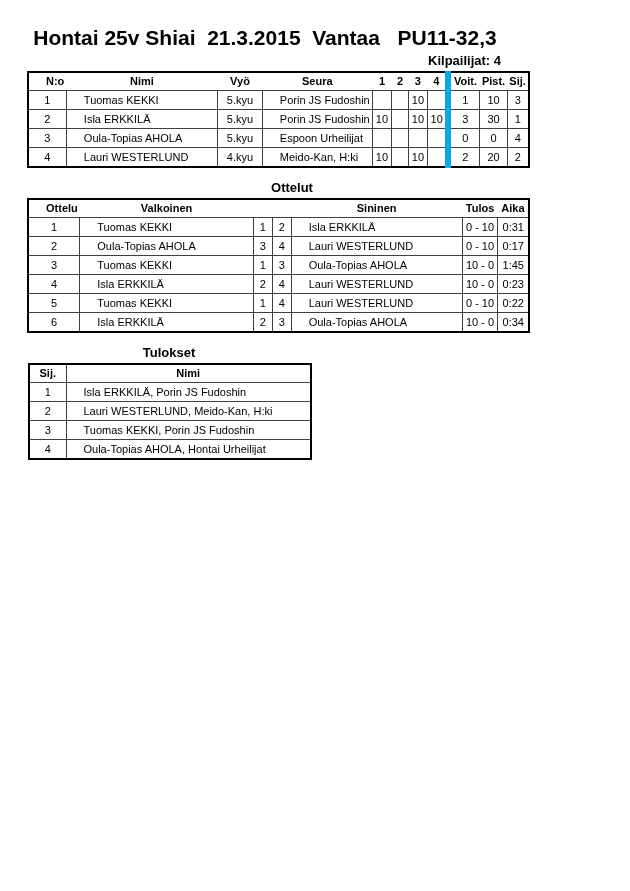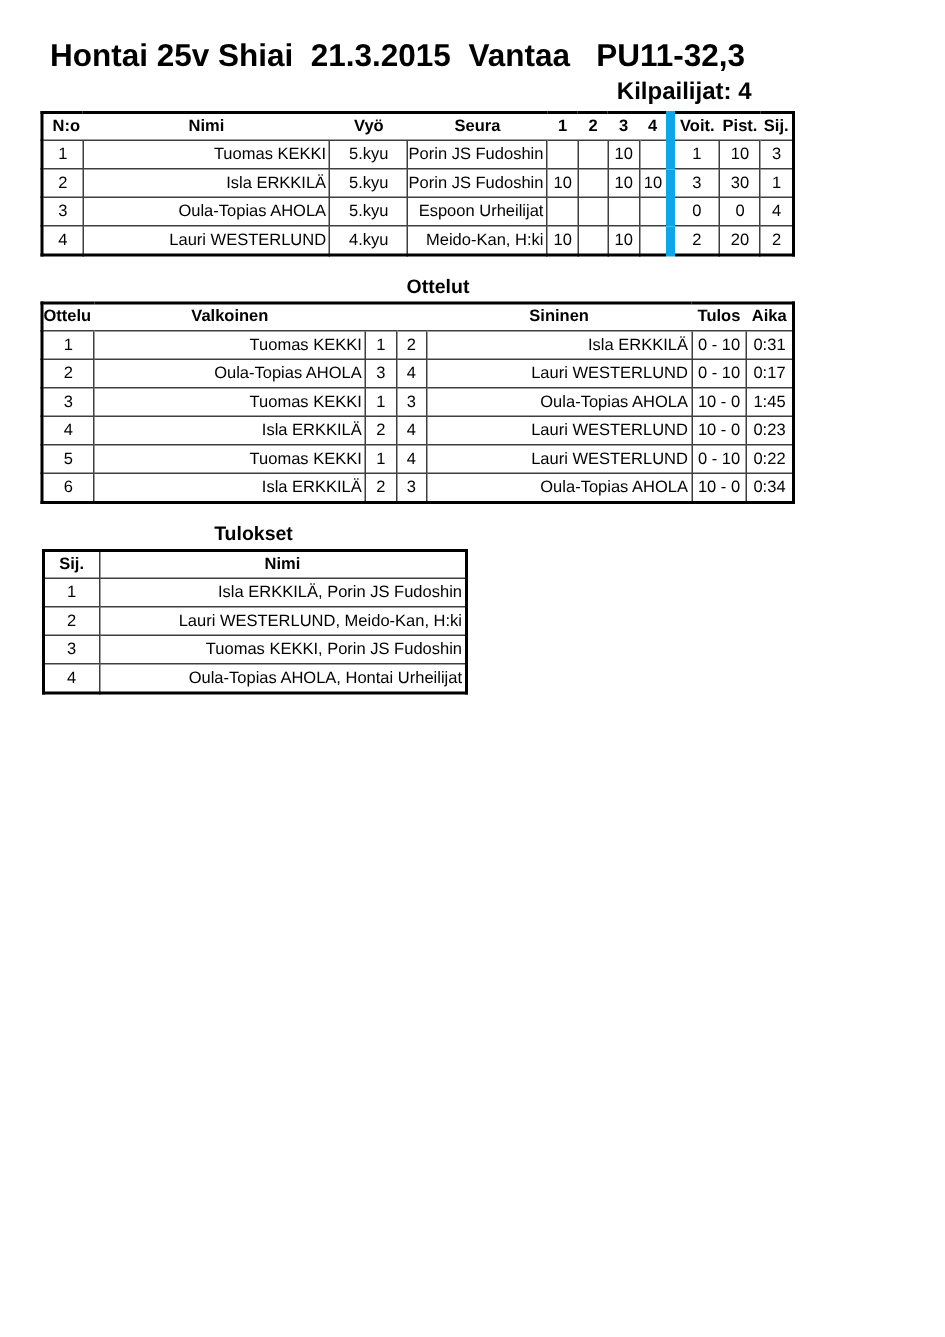--- a/index.html
+++ b/index.html
@@ -15,21 +15,21 @@
     margin:0;
     padding-top:26px;
     text-align:center;
     font-size:21px;
     font-weight:bold;
     white-space:pre;
   }
   .count{
     margin:3px 29px 0 0;
     text-align:right;
-    font-size:16px;
+    font-size:13px;
     font-weight:bold;
   }
   .sec{margin-left:27px;}
   .sec h2{
     margin:0;
     font-size:13px;
     font-weight:bold;
     text-align:center;
     white-space:pre;
   }
@@ -52,21 +52,21 @@
     height:18px;
     padding:0 2px;
     overflow:hidden;
     white-space:nowrap;
     line-height:1.1;
   }
   thead th{font-weight:bold;height:17px;}
   td{font-weight:normal;}
   .nv{border-left-style:none;border-right-style:none;}
   .thick{border-left:6px solid #0ea5e9;}
-  .al{text-align:right;padding-left:0;margin-left:28px;}
+  .al{text-align:left;padding-left:17px;margin-left:28px;}
   .ac{text-align:center;}
 </style>
 </head>
 <body>
 
 <div class="page">
 
   <h1 class="title">Hontai 25v Shiai  21.3.2015  Vantaa   PU11-32,3</h1>
 
   <div class="count">Kilpailijat: 4</div>

